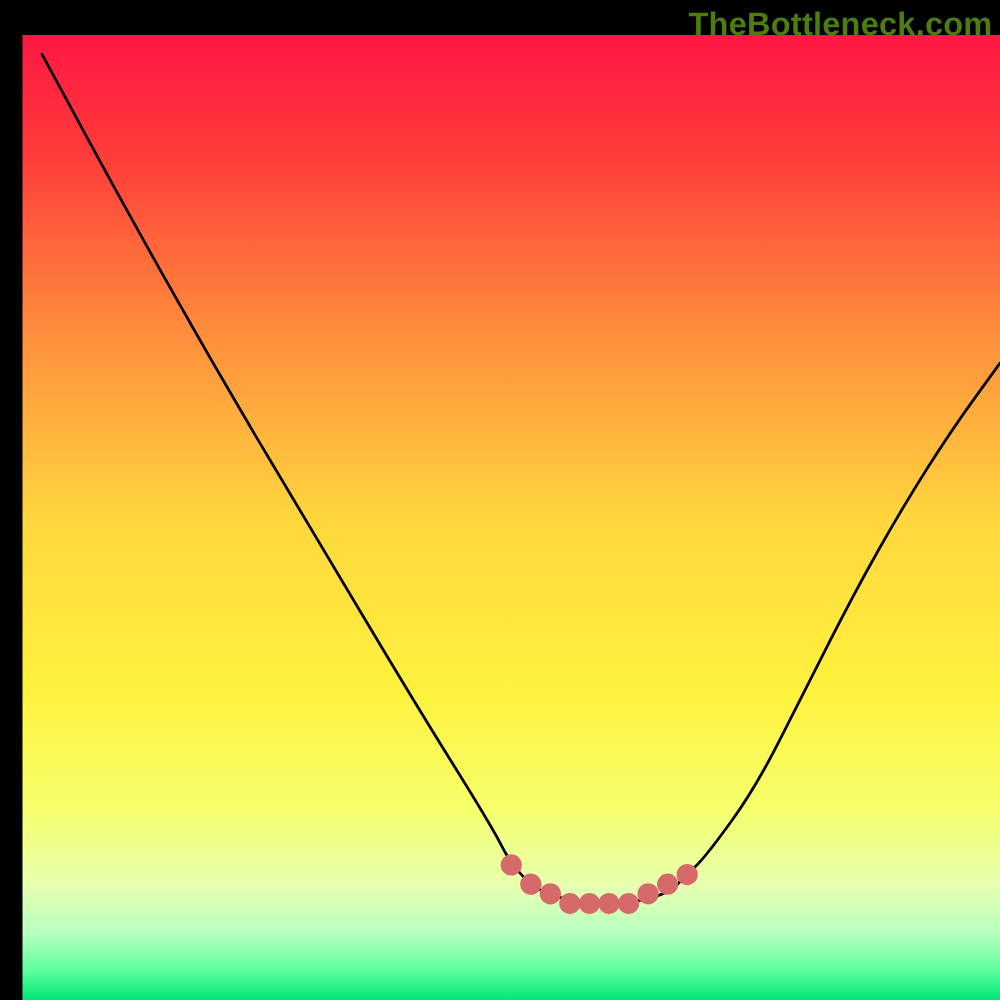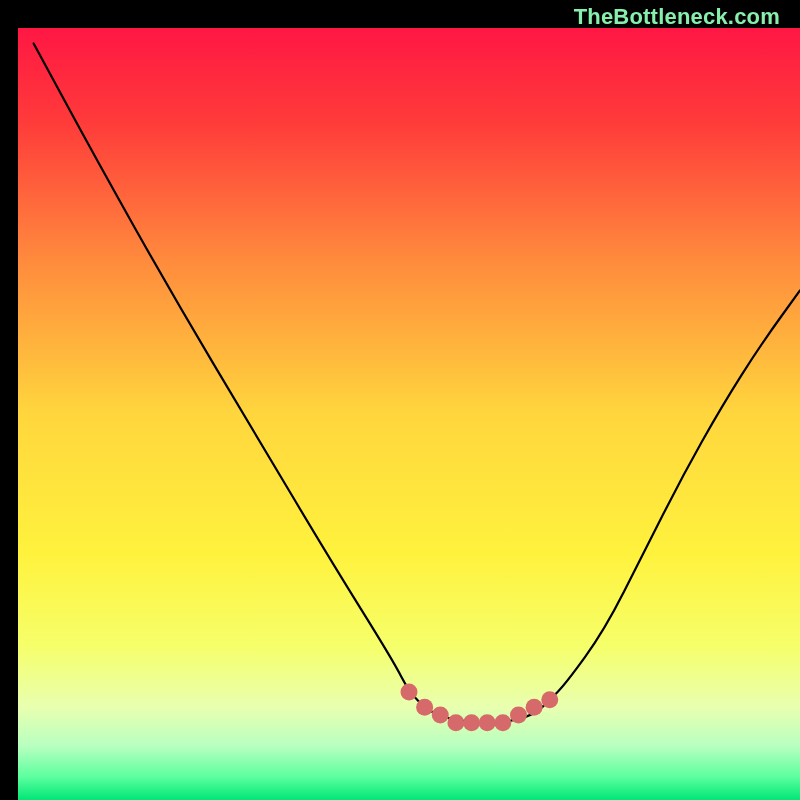--- a/index.html
+++ b/index.html
@@ -12,23 +12,23 @@
     overflow: hidden;
   }
   .canvas {
     position: absolute;
     top: 0; left: 0;
     width: 800px; height: 800px;
   }
   .watermark {
     position: absolute;
     top: 4px;
-    right: 20px;
-    color: #86efac;
-    font-size: 22px;
+    right: 6px;
+    color: #4d7c0f;
+    font-size: 26px;
     font-weight: 600;
     font-family: Arial, sans-serif;
     letter-spacing: 0.2px;
   }
 </style>
 </head>
 <body>
 
 <svg class="canvas" viewBox="0 0 800 800" preserveAspectRatio="none">
   <defs>

